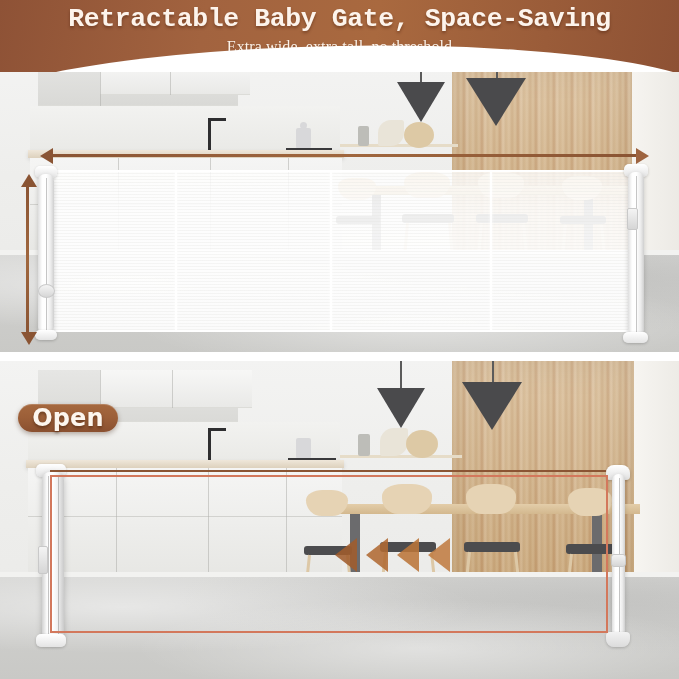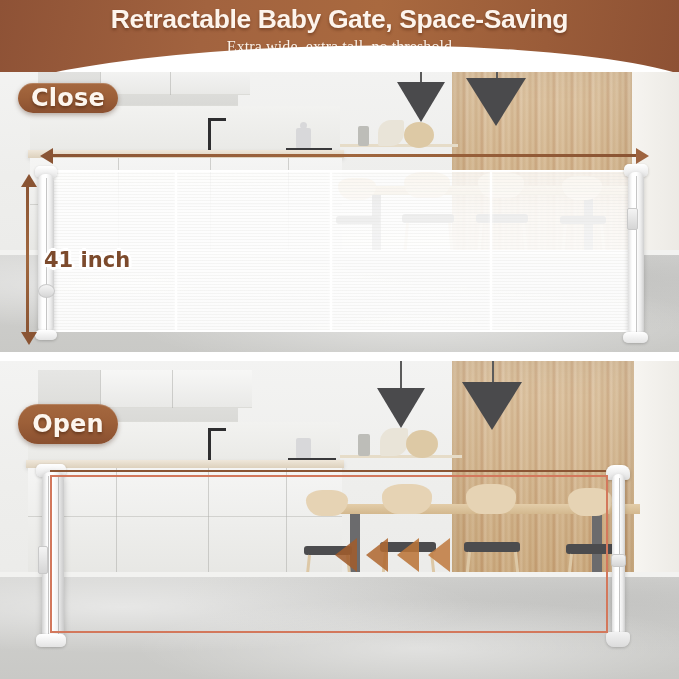--- a/index.html
+++ b/index.html
@@ -18,21 +18,21 @@
   }
   .banner-curve {
     position:absolute; left:-6%; top:46px; width:112%; height:62px;
     background:#ffffff; border-radius:50% 50% 0 0 / 100% 100% 0 0;
     transform:rotate(-1.1deg);
   }
   .banner-title {
     position:absolute; left:0; top:4px; width:679px; text-align:center;
     font-size:26.5px; font-weight:bold; color:#fdf4ec; letter-spacing:-0.4px;
     text-shadow:0 2px 3px rgba(70,32,14,.45);
-    white-space:nowrap; font-family:Liberation Sans, sans-serif;
+    white-space:nowrap; font-family:Liberation Mono, monospace;
   }
   .banner-sub {
     position:absolute; left:0; top:38px; width:679px; text-align:center;
     font-size:16px; color:#fbf2e9; letter-spacing:.1px;
     font-family:"Liberation Serif", serif;
     text-shadow:0 1px 2px rgba(70,32,14,.35);
   }
 
   
   .panel { position:absolute; left:0; width:679px; overflow:hidden; }
@@ -316,25 +316,21 @@
       <div class="post-latch" style="left:627px; top:150px; width:11px; height:22px;"></div>
       <div class="post-cap" style="left:623px; top:274px; width:25px; height:11px;"></div>
 
       <div class="arrow-head left" style="left:40px; top:90px;"></div>
       <div class="arrow-h-line" style="left:52px; top:96px; width:586px;"></div>
       <div class="arrow-head right" style="left:636px; top:90px;"></div>
 
       <div class="arrow-head up" style="left:21px; top:116px;"></div>
       <div class="arrow-v-line" style="left:26px; top:127px; height:148px;"></div>
       <div class="arrow-head down" style="left:21px; top:274px;"></div>
-      <div class="dim-label" style="left:44px; top:190px;">41 inch</div>
-
-      <div class="pill" style="left:18px; top:25px; width:100px; height:30px;">
-        <span>Close</span>
-      </div>
+
 
     </div>
   </div>
 
   <div class="gap"></div>
 
   <div class="panel panel-bottom">
     <div class="scene">
 
       <div class="wall-white"></div>
@@ -412,20 +408,20 @@
       <div class="post-cap" style="left:36px; top:274px; width:30px; height:13px;"></div>
 
       <div style="position:absolute;left:606px;top:105px;width:24px;height:15px;border-radius:8px 8px 4px 4px;
                   background:linear-gradient(180deg,#ffffff,#e0e0e0);box-shadow:0 1px 3px rgba(0,0,0,.22);"></div>
       <div class="post" style="left:612px; top:114px; width:13px; height:166px;"></div>
       <div class="post-line" style="left:619px; top:118px; height:158px;"></div>
       <div class="post-latch" style="left:611px; top:194px; width:15px; height:13px; border-radius:3px;"></div>
       <div style="position:absolute;left:606px;top:272px;width:24px;height:15px;border-radius:4px 4px 8px 8px;
                   background:linear-gradient(180deg,#f2f2f2,#dcdcdc);box-shadow:0 1px 3px rgba(0,0,0,.2);"></div>
 
-      <div class="pill" style="left:18px; top:44px; width:100px; height:40px;">
+      <div class="pill" style="left:18px; top:44px; width:100px; height:28px;">
         <span>Open</span>
       </div>
 
     </div>
   </div>
 
 </div>
 
 </body></html>

